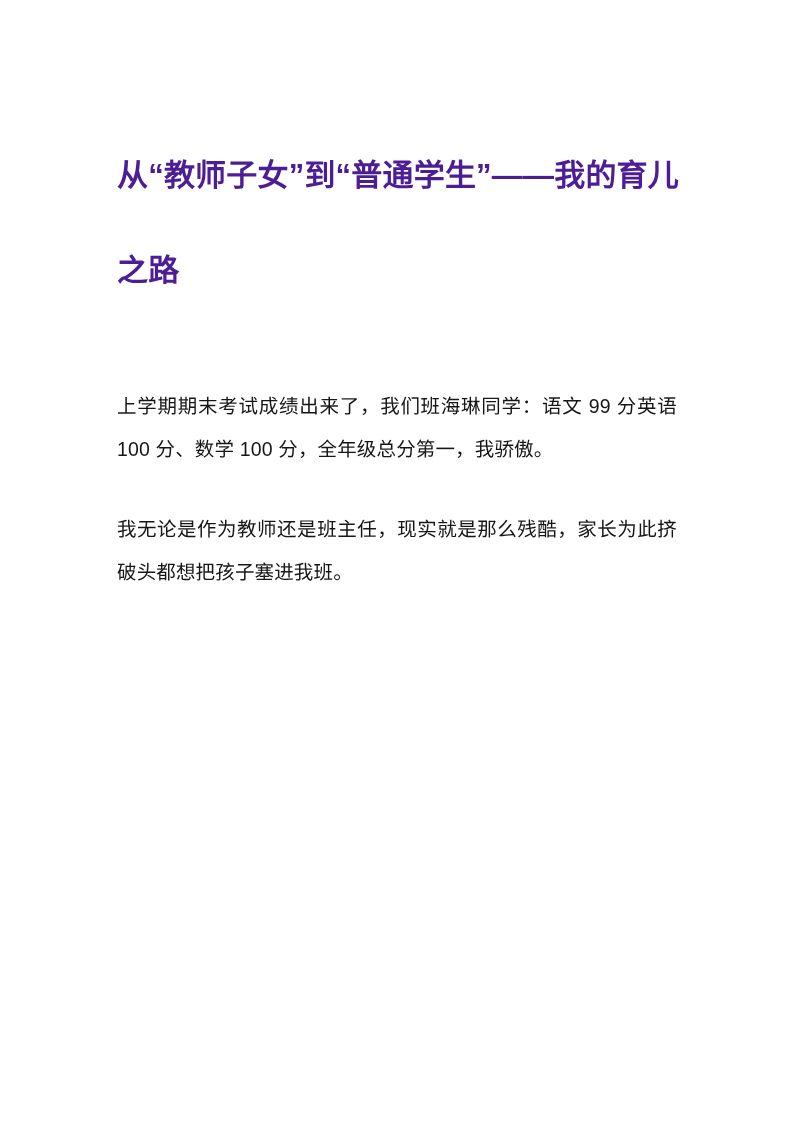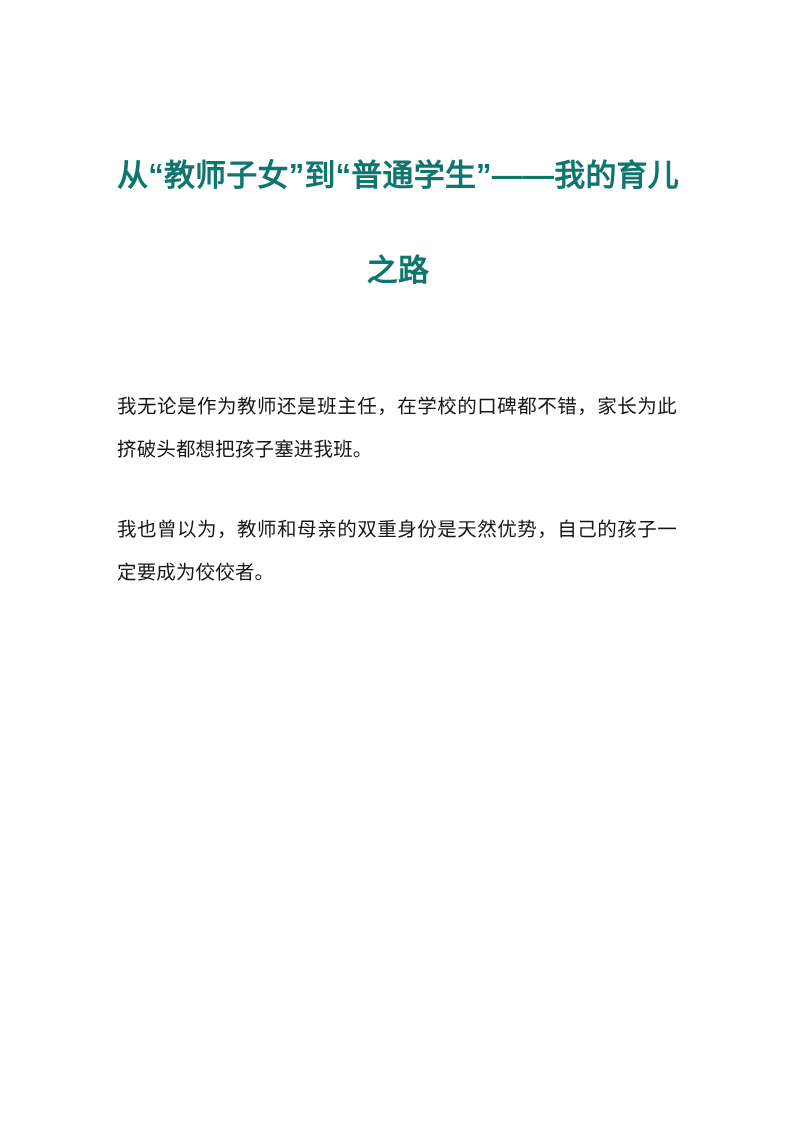--- a/index.html
+++ b/index.html
@@ -29,23 +29,23 @@
 
   .doc-title {
     position: absolute;
     left: 117px;
     top: 128px;
     width: 562px;
     margin: 0;
     font-size: 31px;
     font-weight: bold;
     line-height: 95px;
-    text-align: center;
+    text-align: left;
     letter-spacing: 0.2px;
-    color: #0f766e;
+    color: #4c1d95;
     word-break: break-all;
   }
 
   .body-block {
     position: absolute;
     left: 117px;
     top: 385px;
     width: 560px;
   }
 
@@ -65,17 +65,17 @@
   }
 </style>
 </head>
 <body>
 
 <div class="page">
 
   <h1 class="doc-title">从“教师子女”到“普通学生”——我的育儿之路</h1>
 
   <div class="body-block">
-    <p class="para">我无论是作为教师还是班主任，在学校的口碑都不错，家长为此挤破头都想把孩子塞进我班。</p>
-    <p class="para">我也曾以为，教师和母亲的双重身份是天然优势，自己的孩子一定要成为佼佼者。</p>
+    <p class="para">上学期期末考试成绩出来了，我们班海琳同学：语文 99 分英语 100 分、数学 100 分，全年级总分第一，我骄傲。</p>
+    <p class="para">我无论是作为教师还是班主任，现实就是那么残酷，家长为此挤破头都想把孩子塞进我班。</p>
   </div>
 
 </div>
 
 </body></html>

